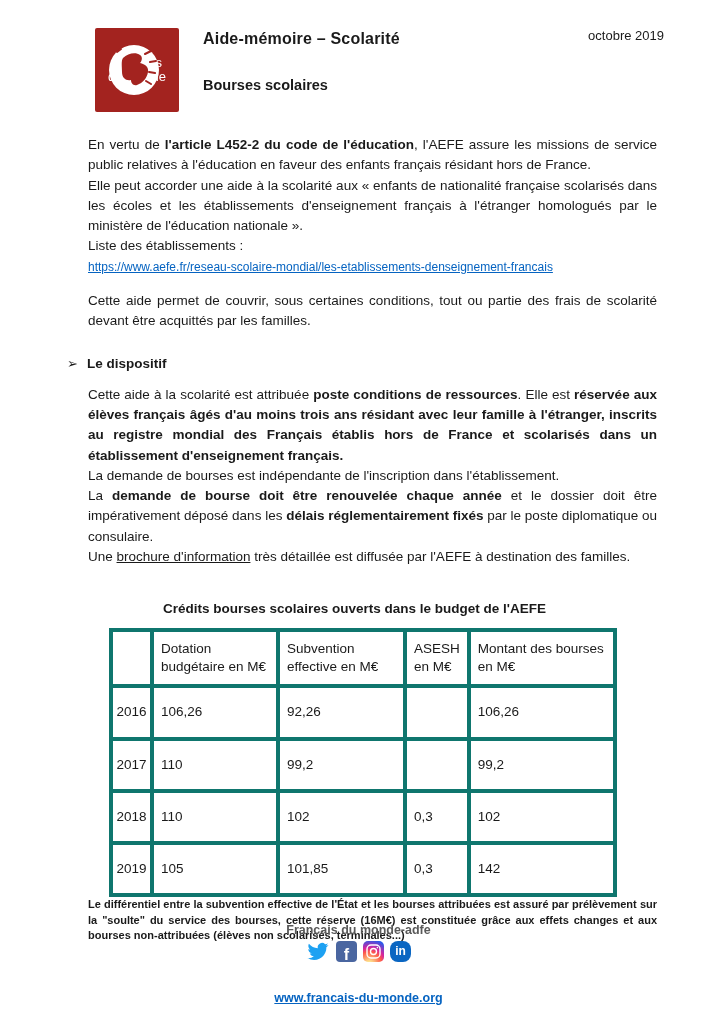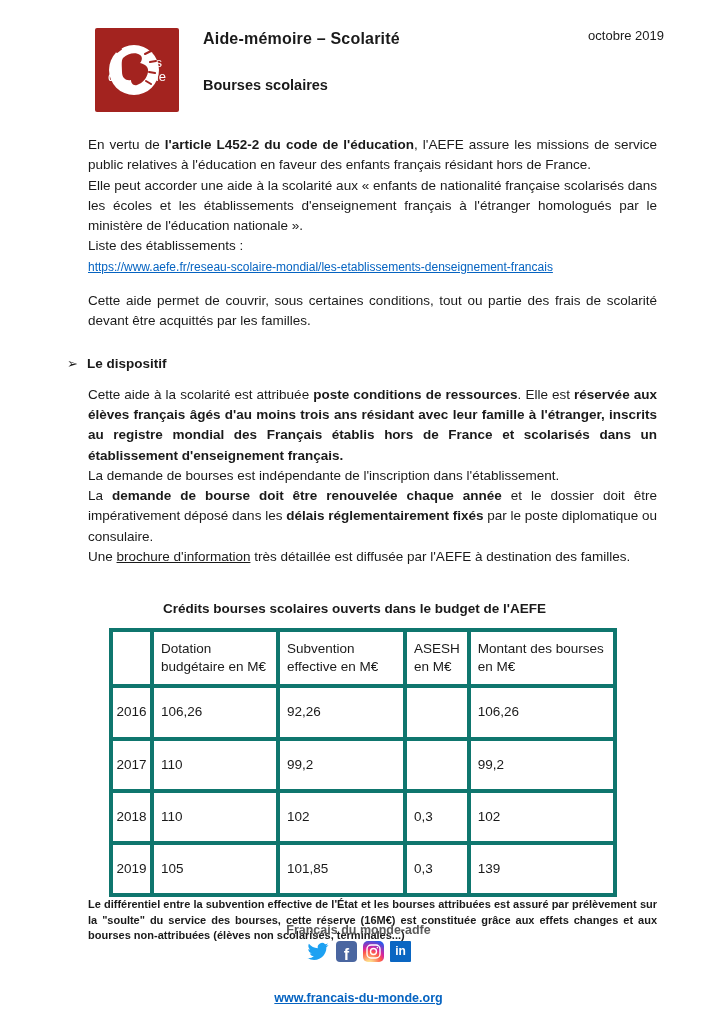--- a/index.html
+++ b/index.html
@@ -73,21 +73,21 @@
   .footer-name{color:var(--footer-gray);font-weight:bold;font-size:12.5px;}
   .icons{display:flex;justify-content:center;align-items:center;gap:6px;margin-top:3px;height:23px;}
   .icon-box{width:21px;height:21px;border-radius:4px;position:relative;display:inline-block;cursor:pointer;}
   .fb{background:var(--facebook-blue);overflow:hidden;}
   .fb span{
     position:absolute;left:0;right:0;top:3px;color:#fff;font-weight:bold;
     font-size:16px;line-height:21px;text-align:center;
   }
   .ig{background:radial-gradient(circle at 30% 110%,#fdf497 0%,#fdf497 5%,#fd5949 45%,#d6249f 60%,#285AEB 90%);border-radius:5px;}
   .ig svg{position:absolute;top:3px;left:3px;}
-  .li{background:var(--linkedin-blue);border-radius:1px;}
+  .li{background:var(--linkedin-blue);border-radius:8px;}
   .li span{
     position:absolute;left:0;right:0;top:0;color:#fff;font-weight:bold;
     font-size:12px;line-height:21px;text-align:center;
   }
   .tw{width:24px;height:21px;display:inline-block;cursor:pointer;}
   .footer-url{
     display:inline-block;margin-top:10px;color:var(--link-blue);font-weight:bold;
     font-size:12.5px;text-decoration:underline;cursor:pointer;
   }
 </style>
@@ -176,21 +176,21 @@
               <td>110</td>
               <td>102</td>
               <td>0,3</td>
               <td class="top-align">102</td>
             </tr>
             <tr>
               <td class="year">2019</td>
               <td>105</td>
               <td>101,85</td>
               <td>0,3</td>
-              <td class="top-align">139</td>
+              <td class="top-align">142</td>
             </tr>
           </tbody>
       </table>
     </div>
 
     <p class="footnote">Le différentiel entre la subvention effective de l'État et les bourses attribuées est assuré par prélèvement sur la "soulte" du service des bourses, cette réserve (16M€) est constituée grâce aux effets changes et aux bourses non-attribuées (élèves non scolarisés, terminales...)</p>
   </div>
 
   <div class="footer">
     <div class="footer-name">Français du monde-adfe</div>

